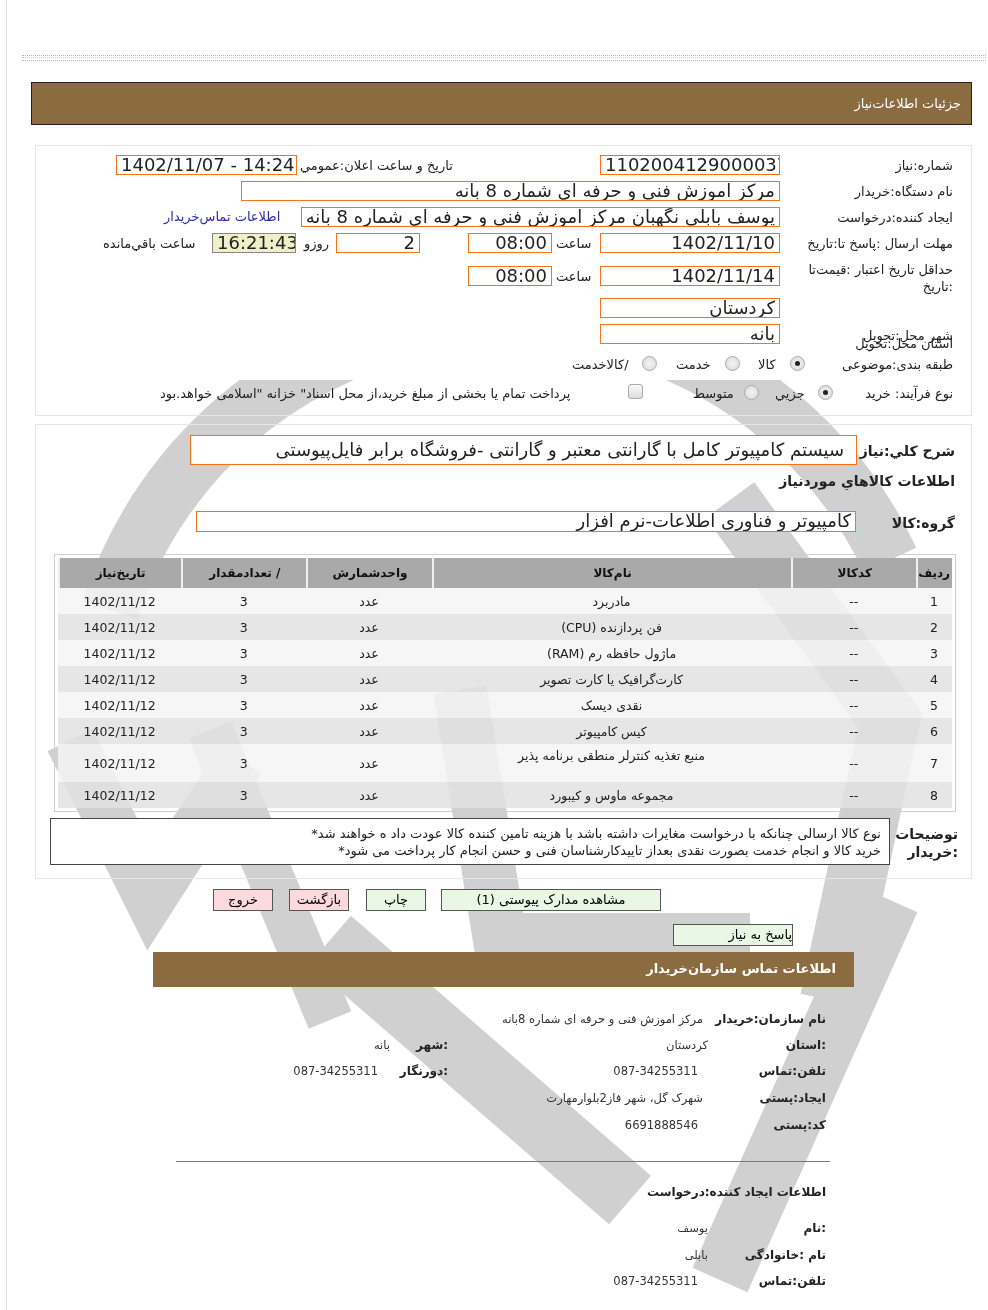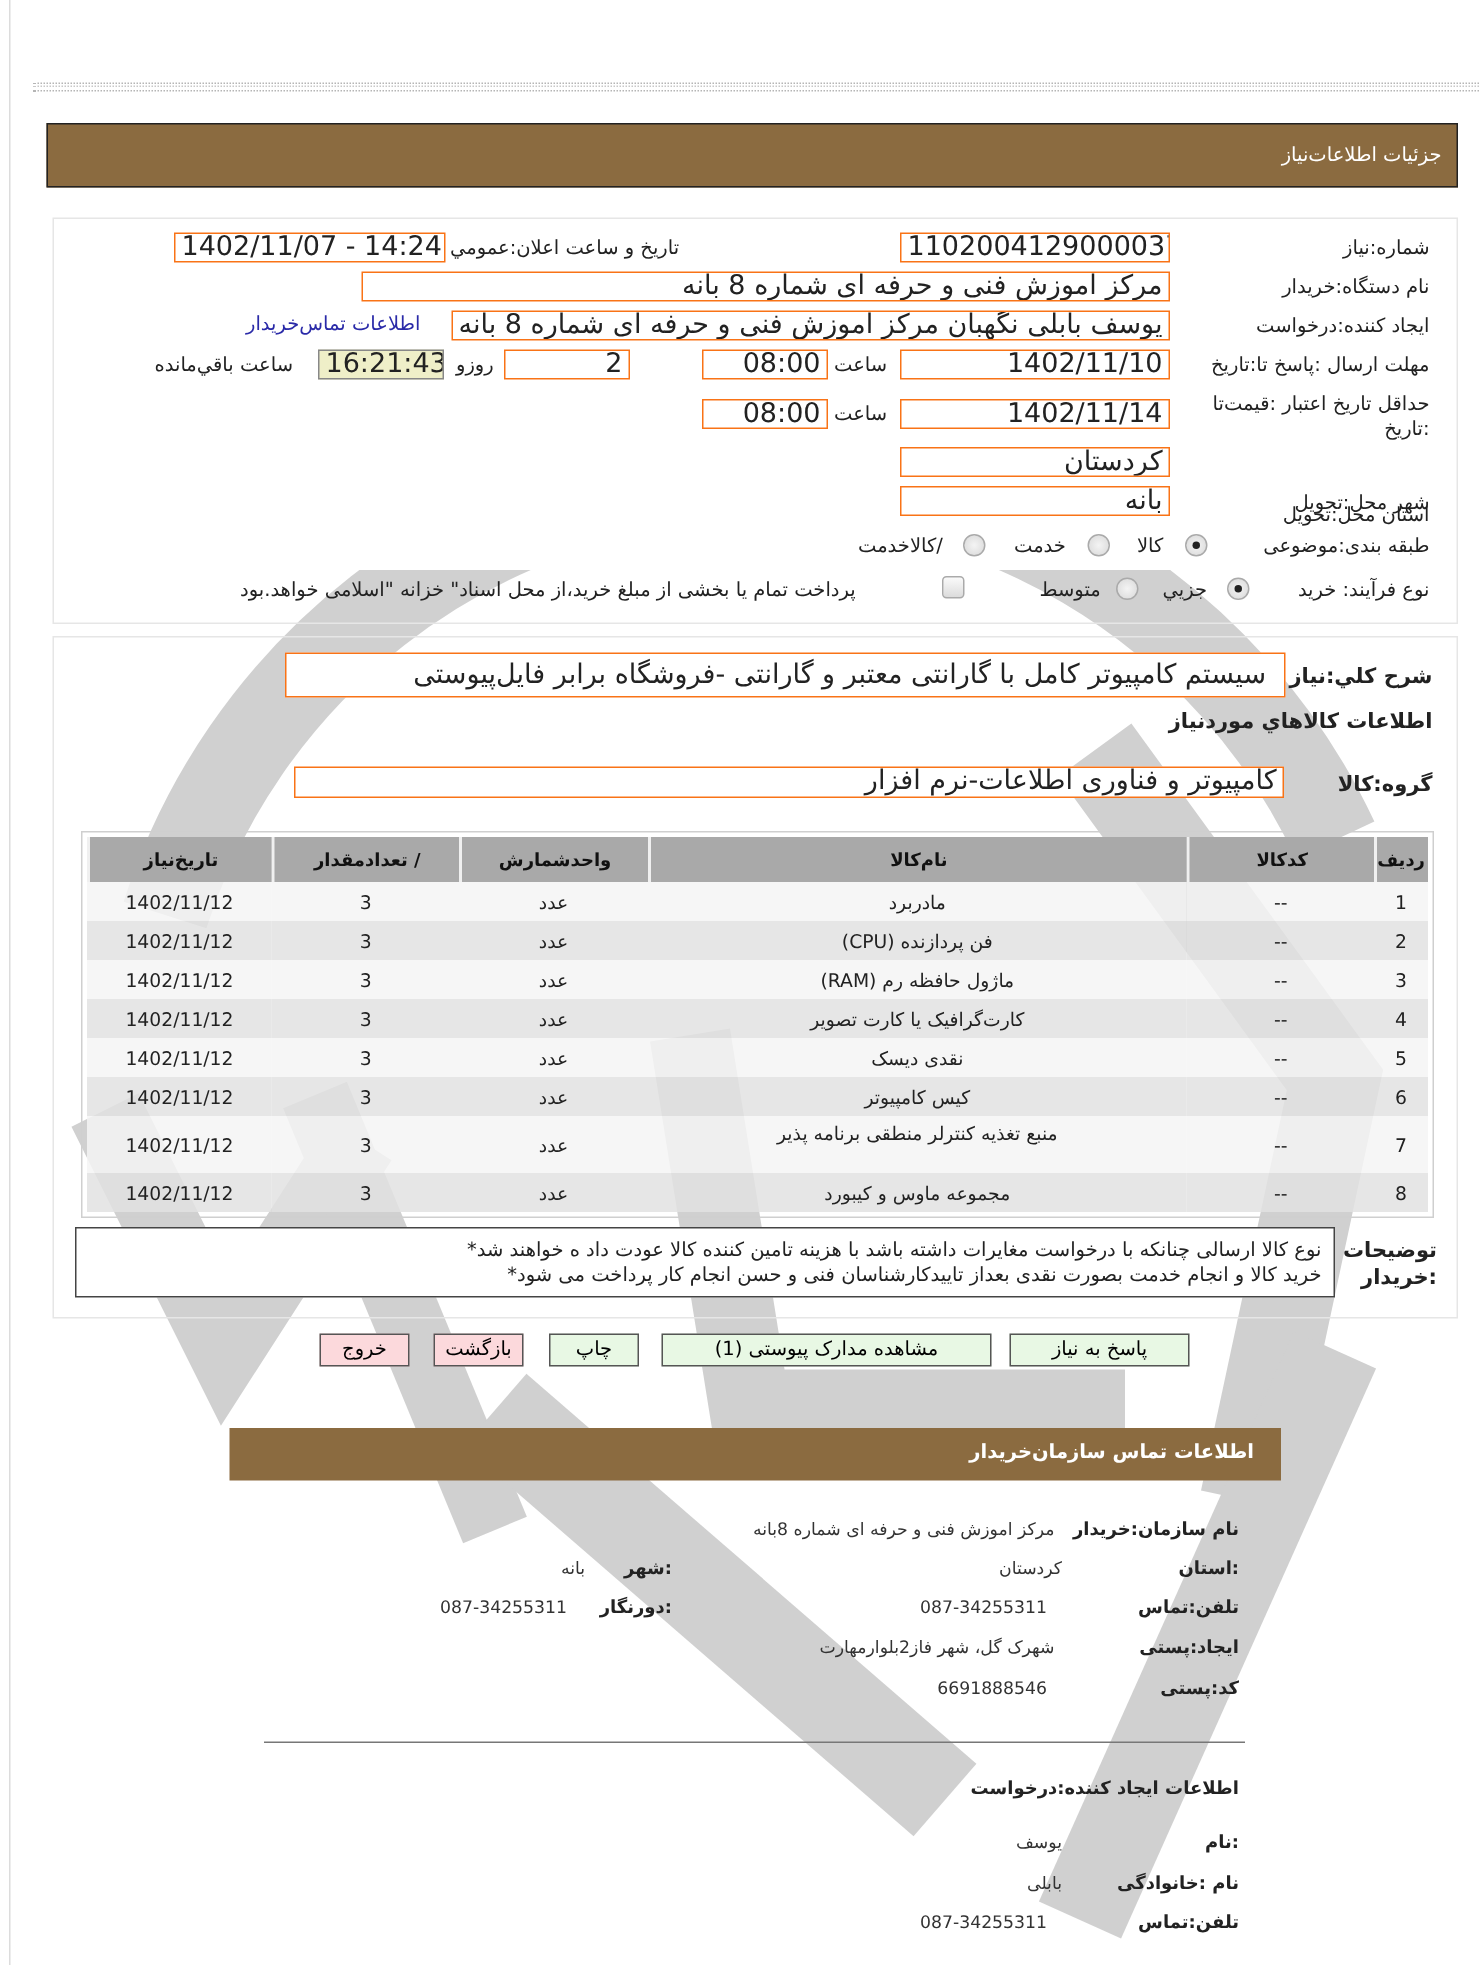--- a/index.html
+++ b/index.html
@@ -226,21 +226,21 @@
     </tr>
   </tbody>
 </table>
 
 <span class="bold-lbl" style="right:30px; top:825px; white-space:normal; width:62px; line-height:18px;">توضیحات :خریدار</span>
 <div class="notes-box">
   <div>نوع کالا ارسالی چنانکه با درخواست مغایرات داشته  باشد با هزینه تامین کننده کالا  عودت داد ه خواهند شد*</div>
   <div>خرید کالا و انجام خدمت بصورت نقدی بعداز تاییدکارشناسان فنی و حسن انجام کار پرداخت می شود*</div>
 </div>
 
-<button class="btn green" style="left:673px; top:889px; width:120px;">پاسخ به نیاز</button>
+<button class="btn green" style="left:673px; top:924px; width:120px;text-align:right;">پاسخ به نیاز</button>
 <button class="btn green" style="left:441px; top:889px; width:220px;">مشاهده مدارک پیوستی (1)</button>
 <button class="btn green" style="left:366px; top:889px; width:60px;">چاپ</button>
 <button class="btn pink" style="left:289px; top:889px; width:60px;">بازگشت</button>
 <button class="btn pink" style="left:213px; top:889px; width:60px;">خروج</button>
 
 <div class="contact-bar">
   <span>اطلاعات  تماس سازمان‌خریدار</span>
 </div>
 
 <span class="c-lbl" style="right:162px; top:1012px;">نام سازمان:خریدار</span>

